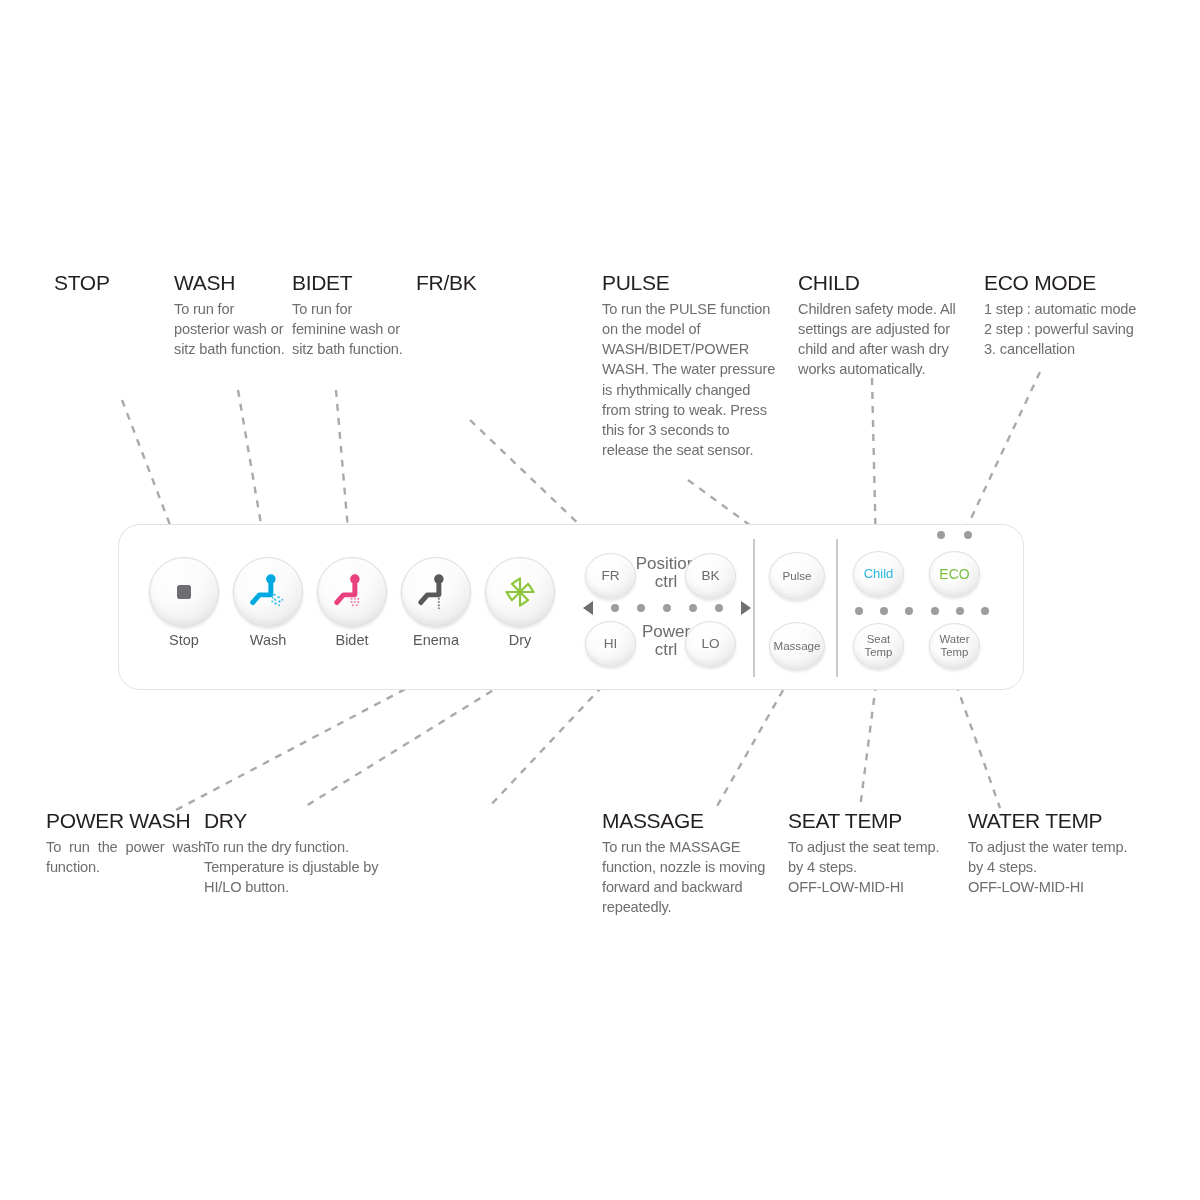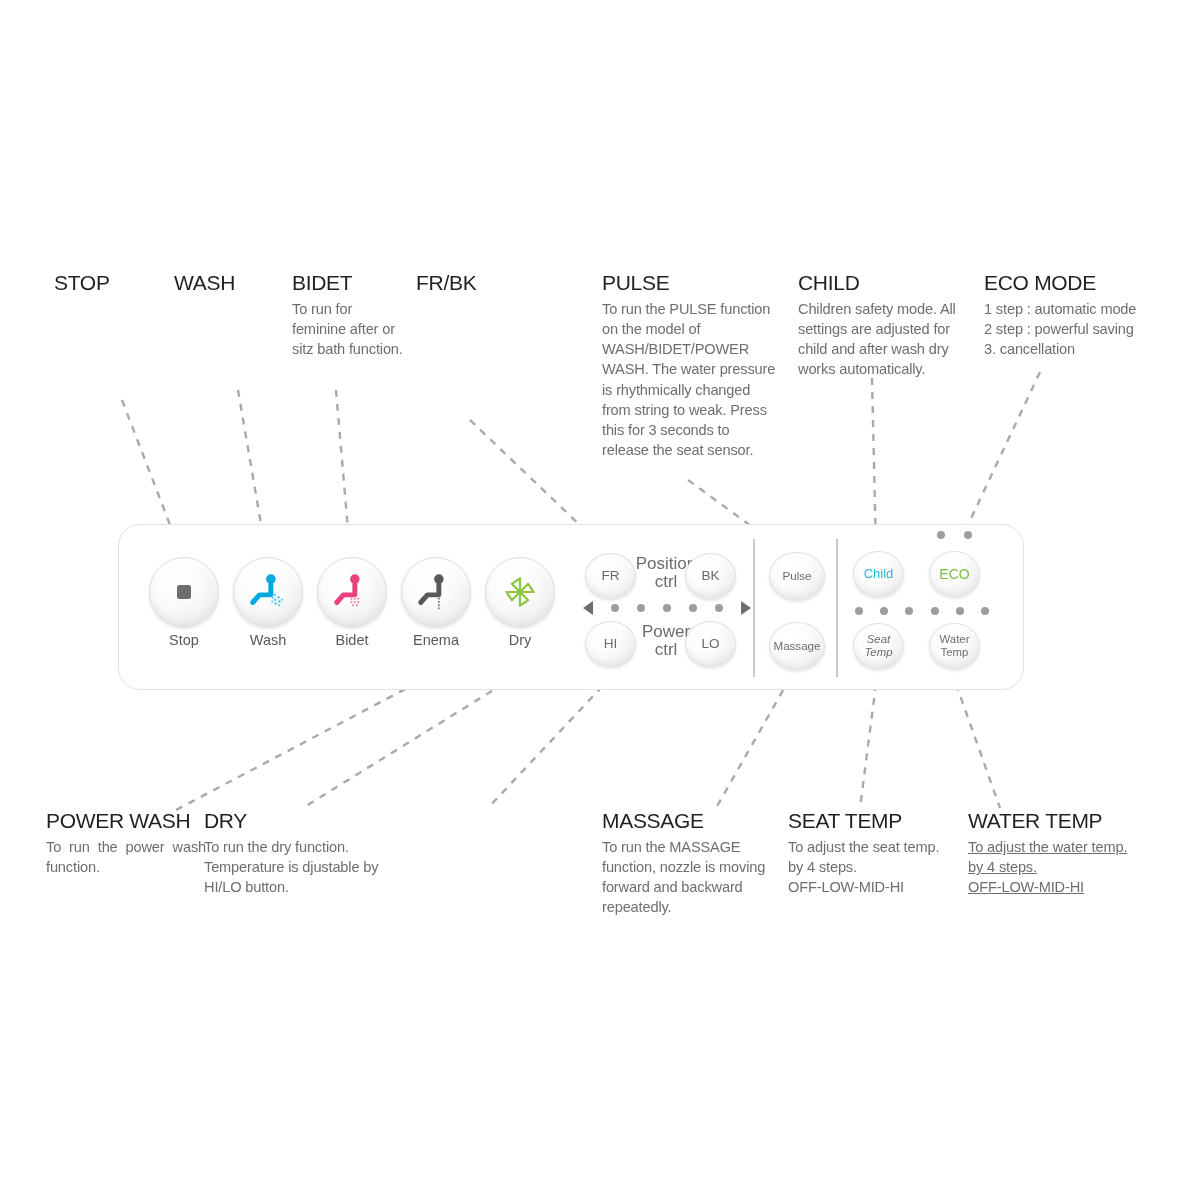--- a/index.html
+++ b/index.html
@@ -141,25 +141,26 @@
       <path d="M956,684 L1000,808"></path>
     </g>
   </svg>
 
   <div class="anno" style="left:54px;top:272px;width:118px;">
     <div class="title">STOP</div>
   </div>
 
   <div class="anno" style="left:174px;top:272px;width:112px;">
     <div class="title">WASH</div>
+    <div class="body" style="white-space: pre-line;">To run for posterior wash or sitz bath function.</div>
   </div>
 
   <div class="anno" style="left:292px;top:272px;width:112px;">
     <div class="title">BIDET</div>
-    <div class="body" style="white-space: pre-line;">To run for feminine after or sitz bath function.</div>
+    <div class="body" style="white-space: pre-line;">To run for feminine wash or sitz bath function.</div>
   </div>
 
   <div class="anno" style="left:416px;top:272px;width:158px;">
     <div class="title">FR/BK</div>
   </div>
 
   <div class="anno" style="left:602px;top:272px;width:178px;">
     <div class="title">PULSE</div>
     <div class="body" style="white-space: pre-line;">To run the PULSE function on the model of WASH/BIDET/POWER WASH. The water pressure is rhythmically changed from string to weak. Press this for 3 seconds to release the seat sensor.</div>
   </div>
@@ -193,21 +194,21 @@
   </div>
 
   <div class="anno" style="left:788px;top:810px;width:170px;">
     <div class="title">SEAT TEMP</div>
     <div class="body" style="white-space: pre-line;">To adjust the seat temp. by 4 steps.
 OFF-LOW-MID-HI</div>
   </div>
 
   <div class="anno" style="left:968px;top:810px;width:160px;">
     <div class="title">WATER TEMP</div>
-    <div class="body" style="white-space: pre-line; text-decoration: underline;">To adjust the water temp. by 4 steps.
+    <div class="body" style="white-space: pre-line;">To adjust the water temp. by 4 steps.
 OFF-LOW-MID-HI</div>
   </div>
 
   <div class="panel">
 
     <div class="divider" style="left:634px;"></div>
     <div class="divider" style="left:717px;"></div>
 
     <div class="rbtn" style="left:30px;top:32px;">
       <svg width="22" height="22" viewBox="0 0 22 22">
@@ -326,21 +327,21 @@
       <div class="dot"></div>
       <div class="dot"></div>
     </div>
     <div class="minidots" style="left:812px;top:82px;">
       <div class="dot"></div>
       <div class="dot"></div>
       <div class="dot"></div>
     </div>
 
     <div class="obtn two" style="left:734px;top:98px;">
-      <span style="white-space:pre-line;font-style:italic;">Seat
+      <span style="white-space:pre-line;">Seat
 Temp</span>
     </div>
     <div class="obtn two" style="left:810px;top:98px;align-items:center;">
       <span style="white-space:pre-line;">Water
 Temp</span>
     </div>
 
   </div>
 </div>
 

